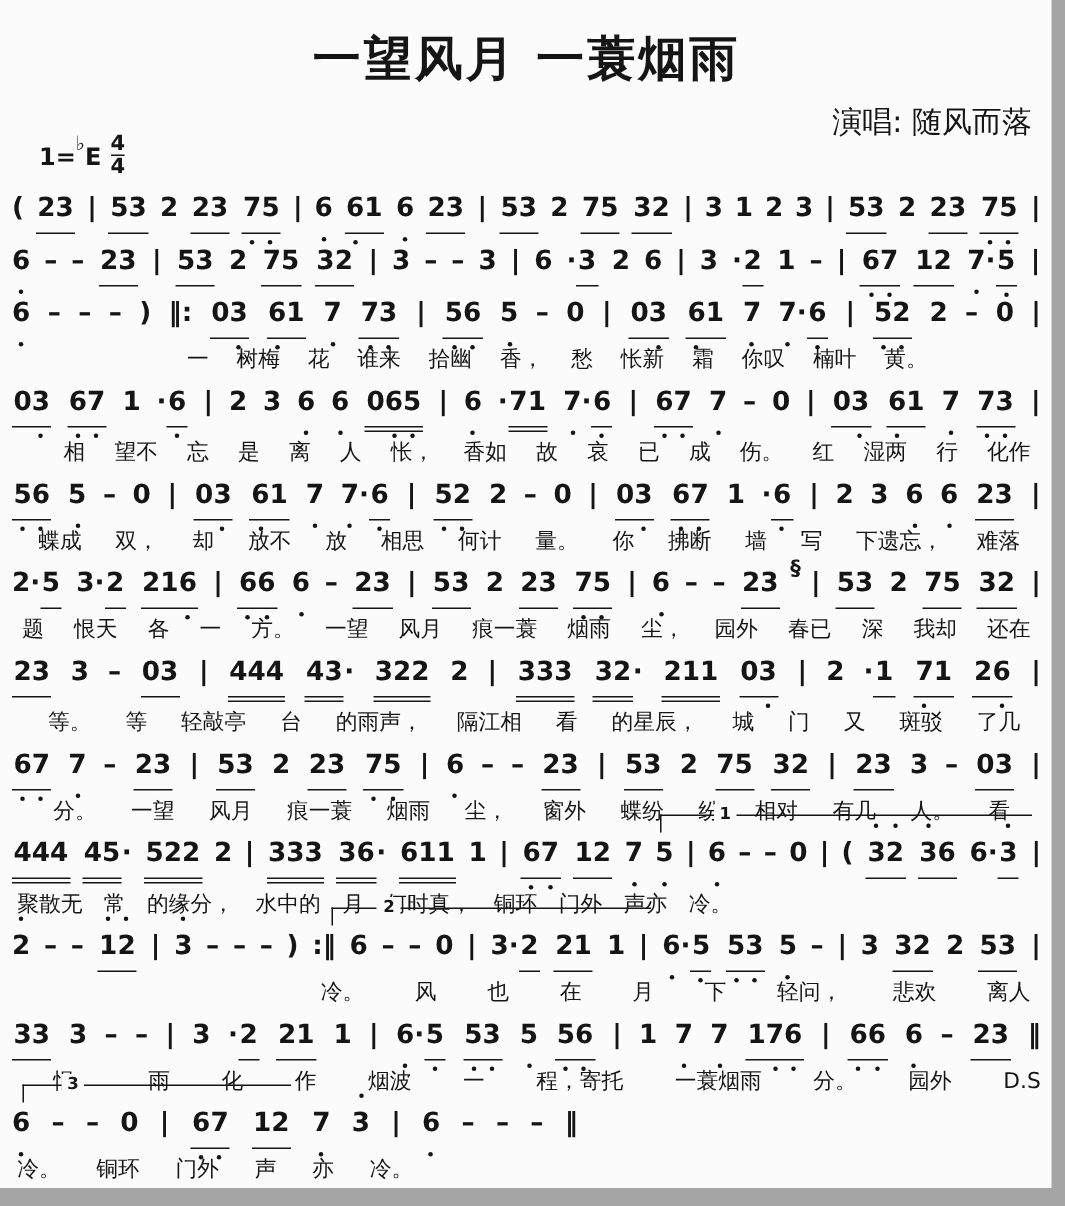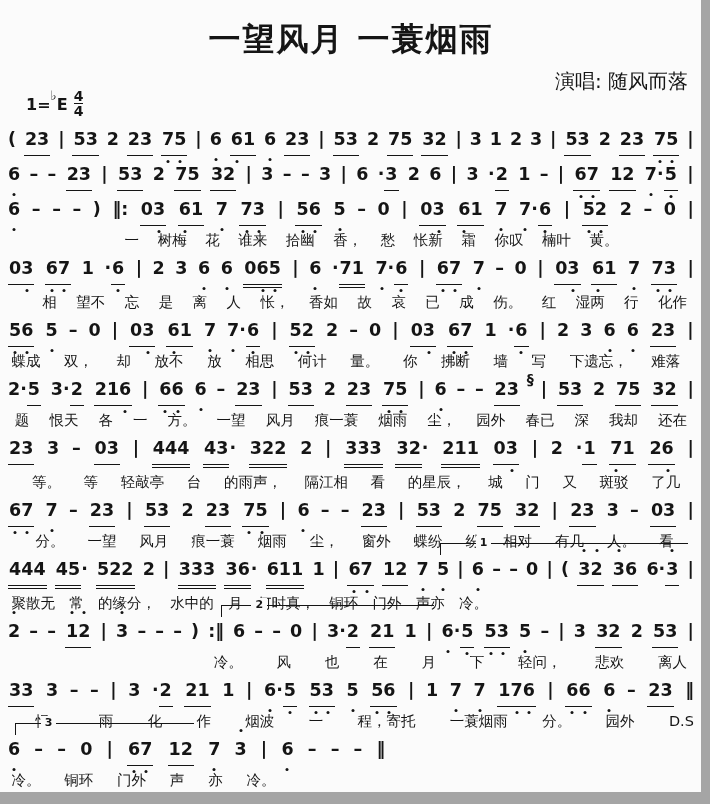--- a/index.html
+++ b/index.html
@@ -258,21 +258,21 @@
           <span class="tok"><span class="n">1</span></span>
           <span class="tok"><span class="lit">·</span><span class="b1"><span class="n ld">6</span></span></span>
           <span class="tok"><span class="lit">|</span></span>
           <span class="tok"><span class="n">2</span></span>
           <span class="tok"><span class="n">3</span></span>
           <span class="tok"><span class="n ld">6</span></span>
           <span class="tok"><span class="n ld">6</span></span>
           <span class="tok"><span class="b1"><span class="n">2</span><span class="n">3</span></span></span>
           <span class="tok"><span class="lit">|</span></span>
         </div>
-        <div class="lyrics-row" style="padding-left: 0.5%; padding-right: 2%;">
+        <div class="lyrics-row" style="padding-left: 0.5%; padding-right: 2%; margin-left: 14px;">
           <span class="syl">蝶成</span>
           <span class="syl">双，</span>
           <span class="syl">却</span>
           <span class="syl">放不</span>
           <span class="syl">放</span>
           <span class="syl">相思</span>
           <span class="syl">何计</span>
           <span class="syl">量。</span>
           <span class="syl">你</span>
           <span class="syl">拂断</span>

